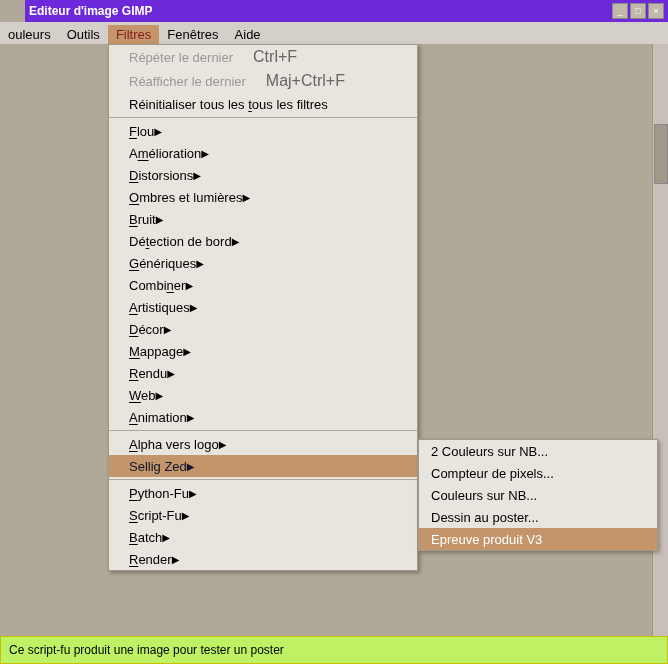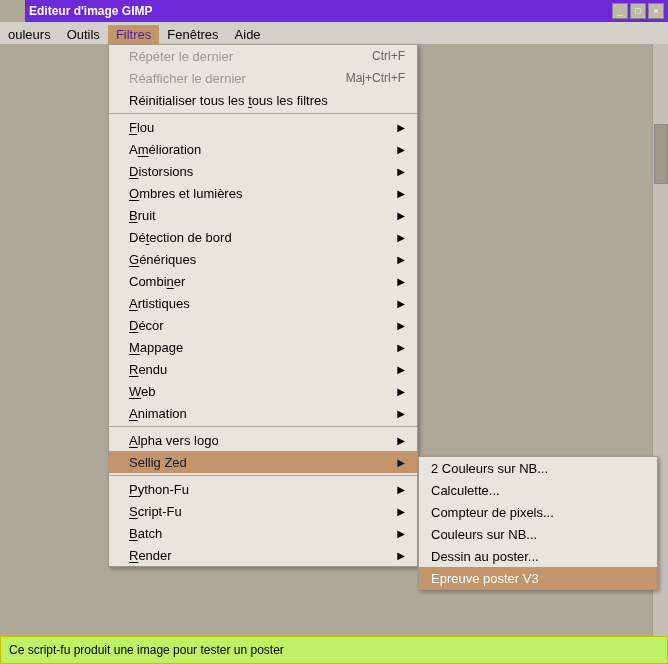--- a/index.html
+++ b/index.html
@@ -53,21 +53,21 @@
       border-bottom: 1px solid #a09888;
     }
     .menu-item {
       padding: 2px 8px;
       font-size: 13px;
       cursor: pointer;
       color: #000;
     }
     .menu-item.active {
       background: #c4956a;
-      color: #4c1d95;
+      color: #7f1d1d;
     }
 
     
     .dropdown-menu {
       position: absolute;
       top: 44px;
       left: 108px;
       width: 310px;
       background: #e8e4de;
       border: 1px solid #a09888;
@@ -77,52 +77,50 @@
 
     .menu-separator {
       height: 1px;
       background: #b0a898;
       margin: 2px 0;
     }
 
     .dropdown-item {
       display: flex;
       align-items: center;
-      justify-content: space-between;
       padding: 3px 12px 3px 20px;
       cursor: pointer;
       color: #000;
       min-height: 22px;
-      gap: 43px;
     }
     .dropdown-item:hover, .dropdown-item.active {
       background: #c4956a;
       color: #0f172a;
     }
     .dropdown-item.disabled {
       color: #999;
       cursor: default;
     }
     .dropdown-item .shortcut {
       color: #666;
-      font-size: 12px;
+      font-size: 16px;
       margin-left: 20px;
     }
     .dropdown-item .arrow {
       font-size: 10px;
     }
     .item-underline {
       text-decoration: underline;
       text-underline-offset: 2px;
     }
 
     
     .submenu {
       position: absolute;
-      top: 456px;
+      top: 439px;
       left: 418px;
       width: 240px;
       background: #e8e4de;
       border: 1px solid #a09888;
       box-shadow: 2px 2px 4px rgba(0,0,0,0.3);
       z-index: 200;
     }
     .submenu-item {
       display: flex;
       align-items: center;
@@ -328,31 +326,28 @@
     <span><span class="item-underline">R</span>ender</span>
     <span class="arrow">▶</span>
   </div>
 </div>
 
 <div class="submenu">
   <div class="submenu-item">
     <span>2 Couleurs sur NB...</span>
   </div>
   <div class="submenu-item">
-    <span>Calculette...</span>
-  </div>
-  <div class="submenu-item">
     <span>Compteur de pixels...</span>
   </div>
   <div class="submenu-item">
     <span>Couleurs sur NB...</span>
   </div>
   <div class="submenu-item">
     <span>Dessin au poster...</span>
   </div>
   <div class="submenu-item highlighted">
-    <span>Epreuve poster V3</span>
+    <span>Epreuve produit V3</span>
   </div>
 </div>
 
 <div class="tooltip-bar">
   <span>Ce script-fu produit une image pour tester un poster</span>
 </div>
 
 </body></html>

